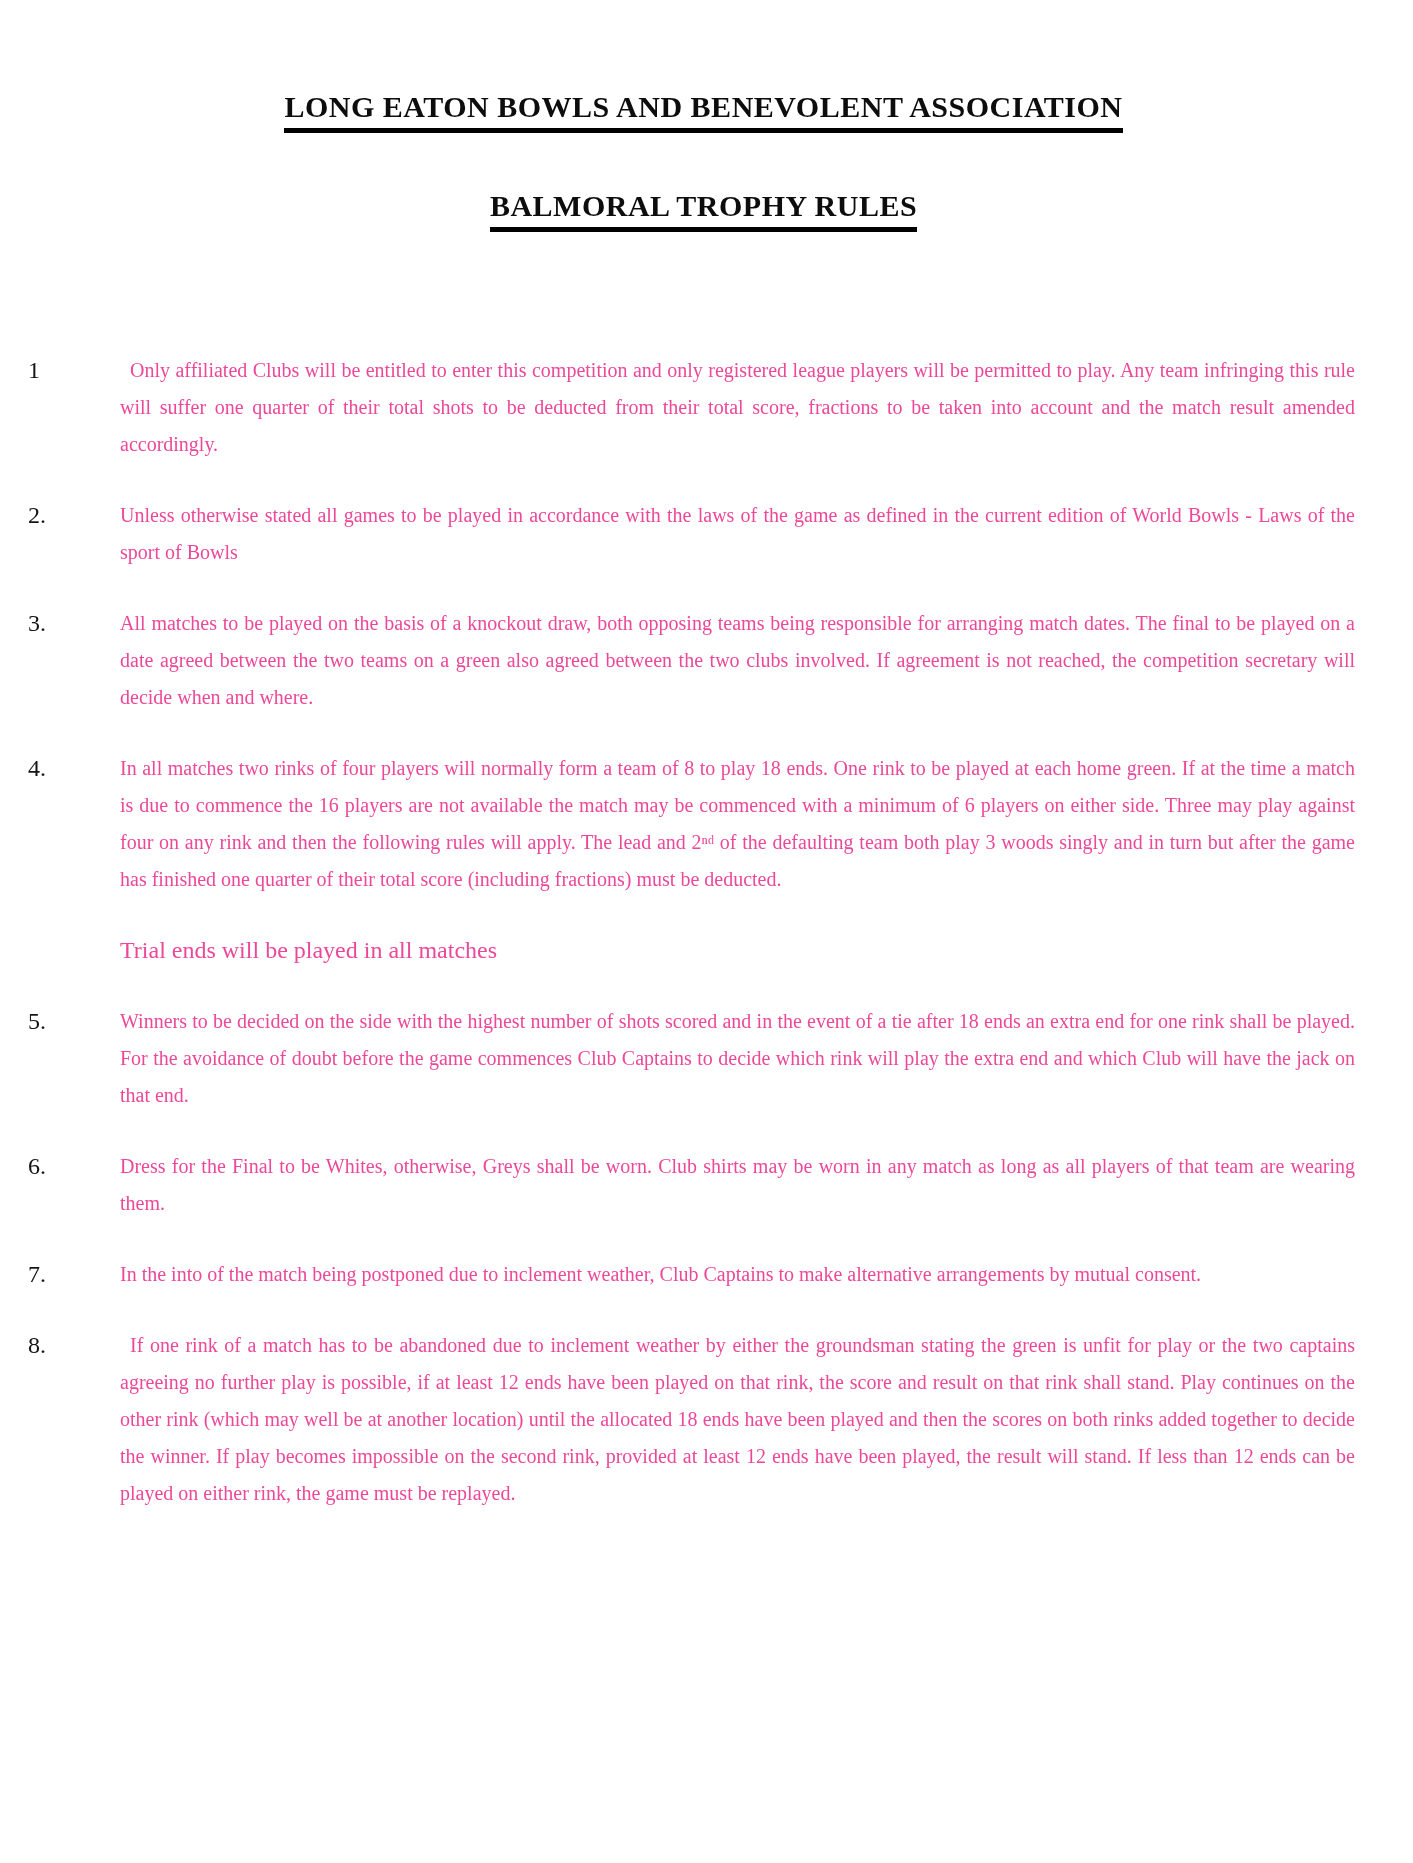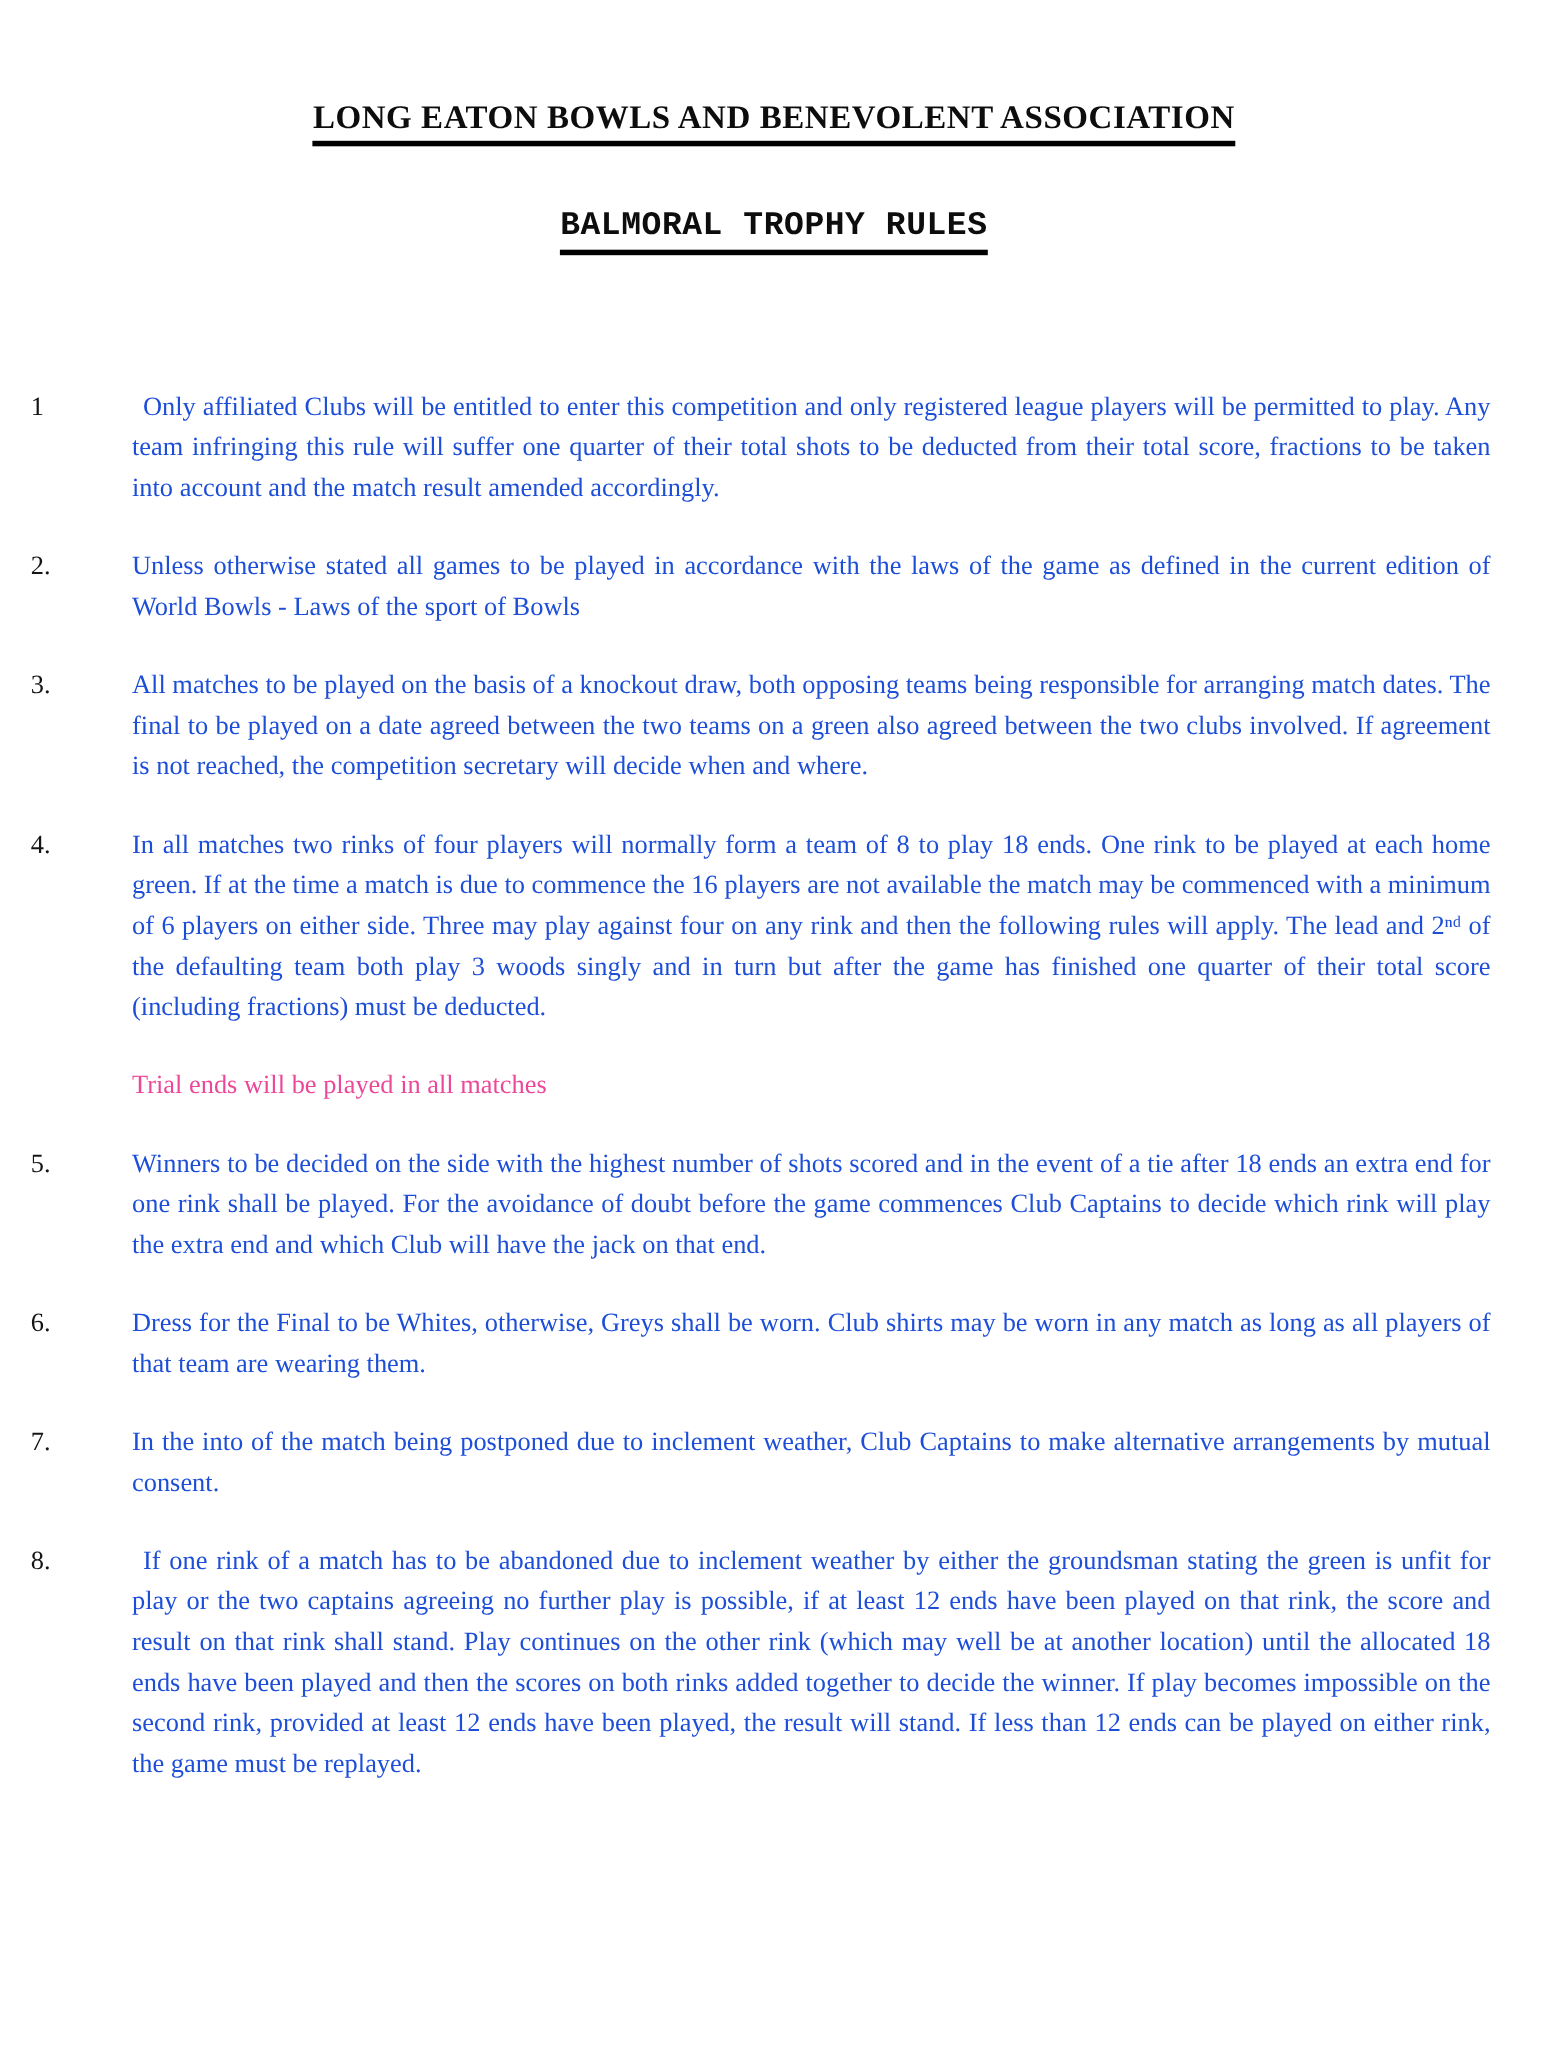--- a/index.html
+++ b/index.html
@@ -29,39 +29,38 @@
     line-height: 34px;
     letter-spacing: 0.5px;
     color: #0d0d0d;
     border-bottom: 5px solid #000000;
     padding-bottom: 4px;
     white-space: nowrap;
     margin-left: 24px;
   }
   .subtitle-row {
     margin-top: 56px;
-    font-family: Liberation Mono, monospace;
   }
   .rule {
     display: flex;
     margin: 0 0 34px 0;
   }
   .rule-num {
     flex: 0 0 92px;
     width: 92px;
     font-size: 24px;
     line-height: 37px;
     color: #141414;
   }
   .rule-text {
     flex: 1 1 auto;
-    font-size: 24px;
+    font-size: 20px;
     line-height: 37px;
     text-align: justify;
-    color: #1d4ed8;
+    color: #ec4899;
   }
   .indent-first {
     text-indent: 10px;
   }
   .trial-note {
     margin: 0 0 34px 92px;
     font-size: 24px;
     line-height: 37px;
     color: #ec4899;
   }

